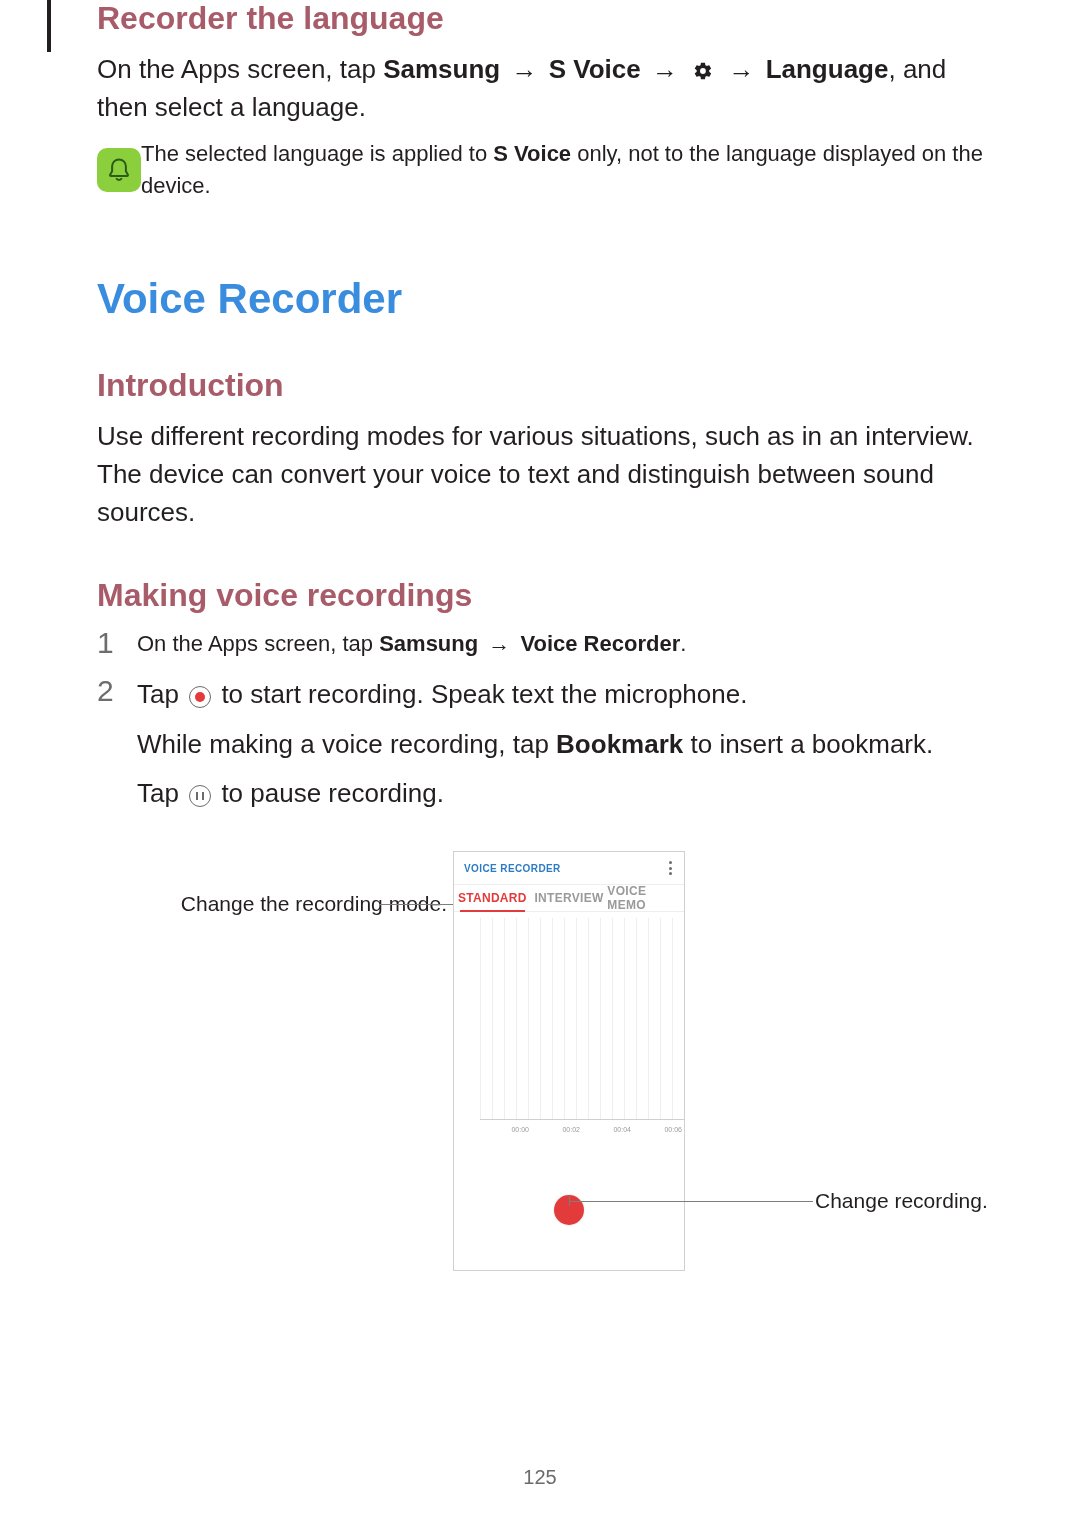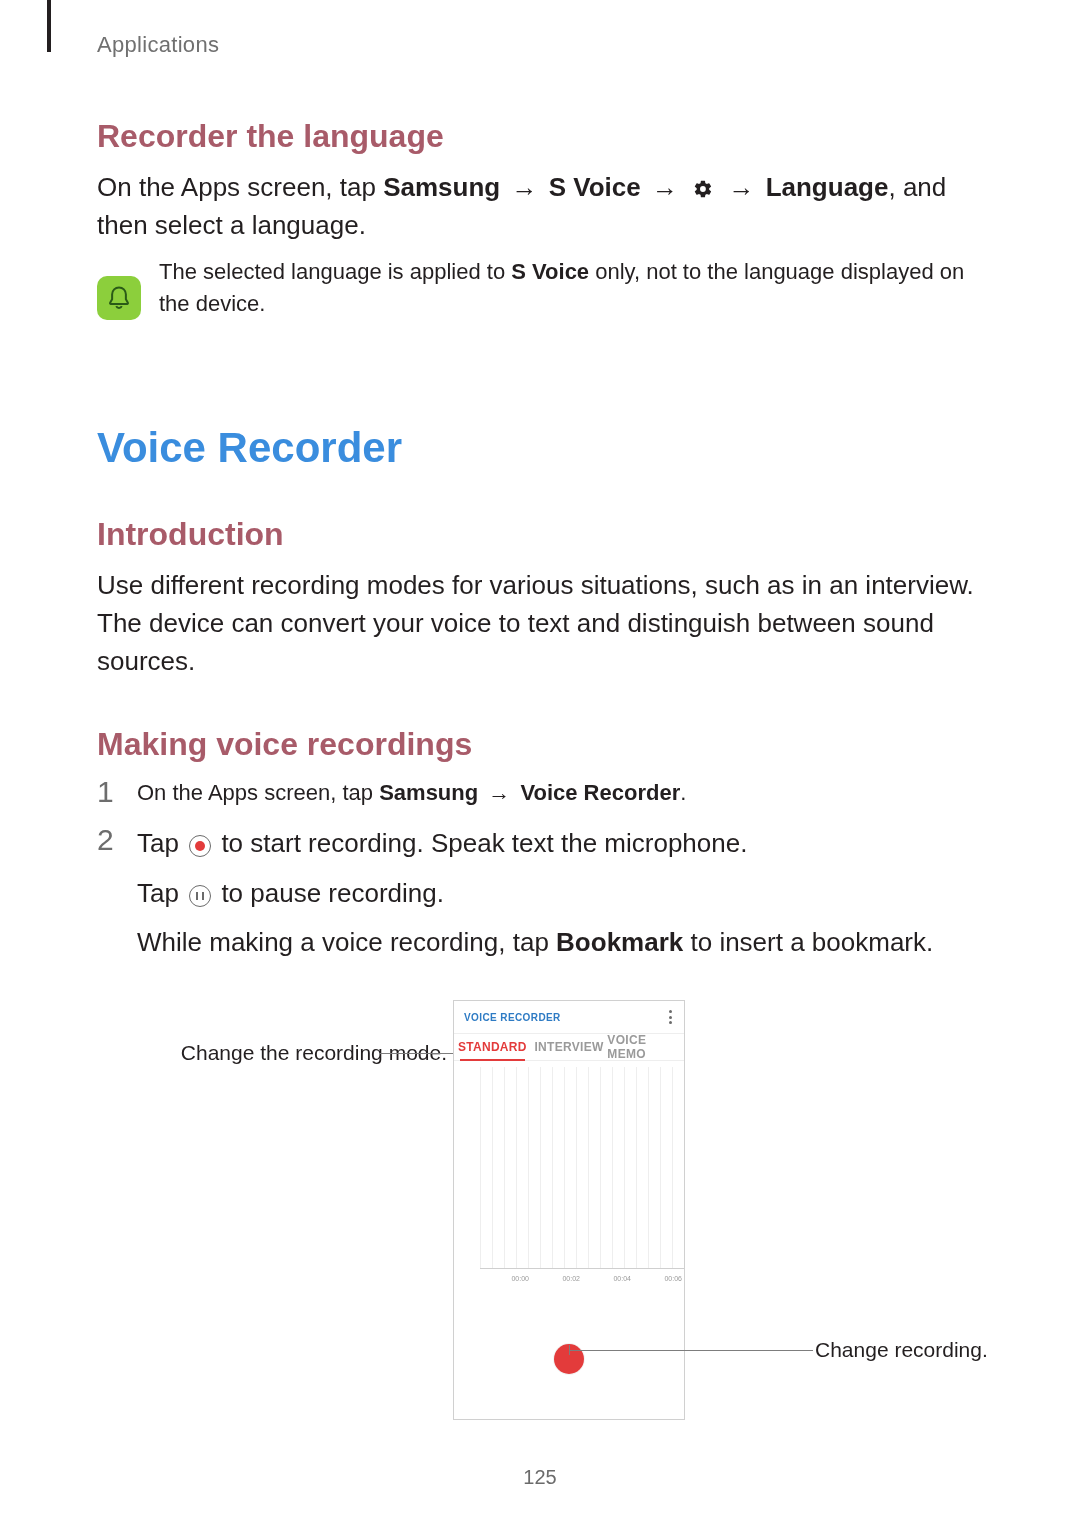--- a/index.html
+++ b/index.html
@@ -21,21 +21,21 @@
   h2.maroon{
     color:#a85b69;font-size:32px;font-weight:700;margin:0 0 14px 0;
   }
   p{font-size:26px;line-height:1.45;margin:0 0 12px 0;}
   b{font-weight:700;}
   .arrow{display:inline-block;margin:0 4px;}
   .gear-icon{
     display:inline-block;width:20px;height:20px;margin:0 4px;vertical-align:-3px;
   }
   .gear-icon svg{width:20px;height:20px;display:block;}
-  .note-row{display:flex;gap:18px;margin-top:4px;margin-bottom:104px;align-items:flex-end;}
+  .note-row{display:flex;margin-top:4px;margin-bottom:73px;align-items:center;}
   .note-icon{
     width:44px;height:44px;border-radius:10px;background:#8ccf3c;
     display:flex;align-items:center;justify-content:center;flex:0 0 44px;
   }
   .note-icon svg{width:30px;height:30px;display:block;}
   .note-text{flex:1;font-size:22px;line-height:1.45;}
   h1.blue{
     color:#3a8dde;font-size:42px;font-weight:700;margin:0 0 44px 0;
   }
   .intro-p{margin-bottom:46px;}
@@ -115,21 +115,20 @@
     font-size:20px;color:#6b6b6b;
   }
 </style>
 </head>
 <body>
 
 <div class="page-edge"></div>
 
 <div class="content">
 
-  <div class="breadcrumb">Applications</div>
 
   <h2 class="maroon">Recorder the language</h2>
 
   <p>
     <span>On the Apps screen, tap </span><b>Samsung</b>
     <span class="arrow">→</span>
     <b>S Voice</b>
     <span class="arrow">→</span>
     <span class="gear-icon">
       <svg viewBox="0 0 24 24">
@@ -168,24 +167,24 @@
     </div>
   </div>
 
   <div class="step">
     <div class="step-num">2</div>
     <div class="step-body">
       <p>
         <span>Tap </span><span class="inline-icon record-inline"></span><span> to start recording. Speak text the microphone.</span>
       </p>
       <p>
-        <span>Tap </span><span class="inline-icon pause-inline"></span><span> to pause recording.</span>
+        <span>While making a voice recording, tap </span><b>Bookmark</b><span> to insert a bookmark.</span>
       </p>
       <p>
-        <span>While making a voice recording, tap </span><b>Bookmark</b><span> to insert a bookmark.</span>
+        <span>Tap </span><span class="inline-icon pause-inline"></span><span> to pause recording.</span>
       </p>
     </div>
   </div>
 
   <div class="figure-wrap">
 
     <div class="callout left-c">
       <span>Change the recording mode.</span>
       <span class="line"></span>
       <span class="tick"></span>

